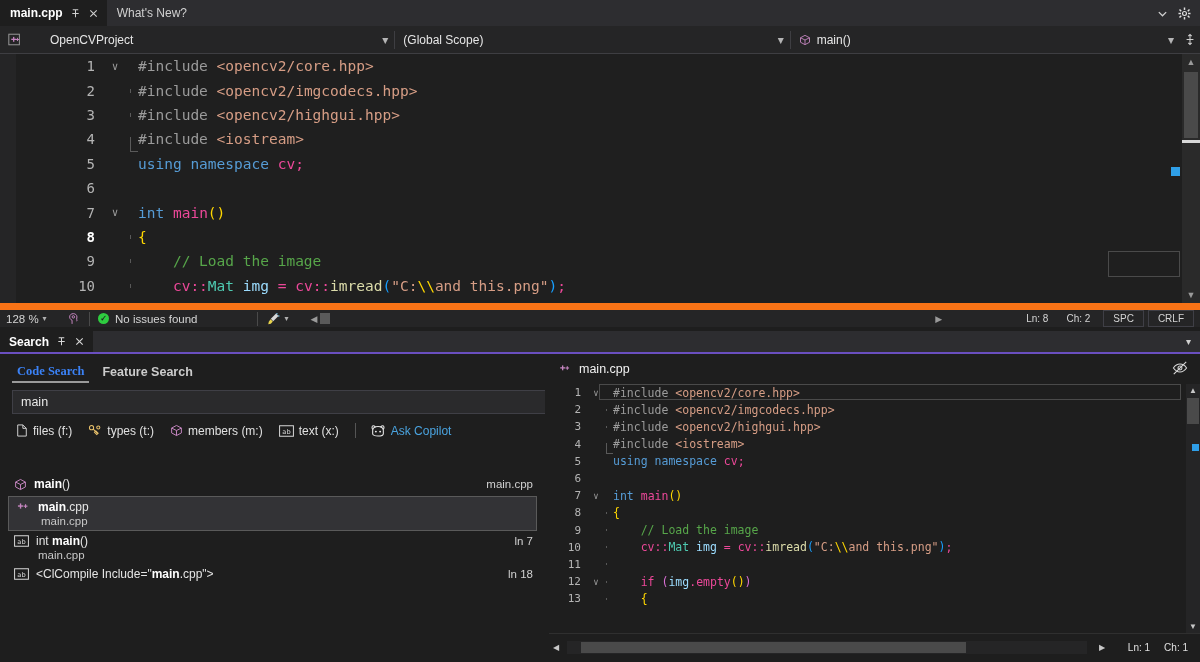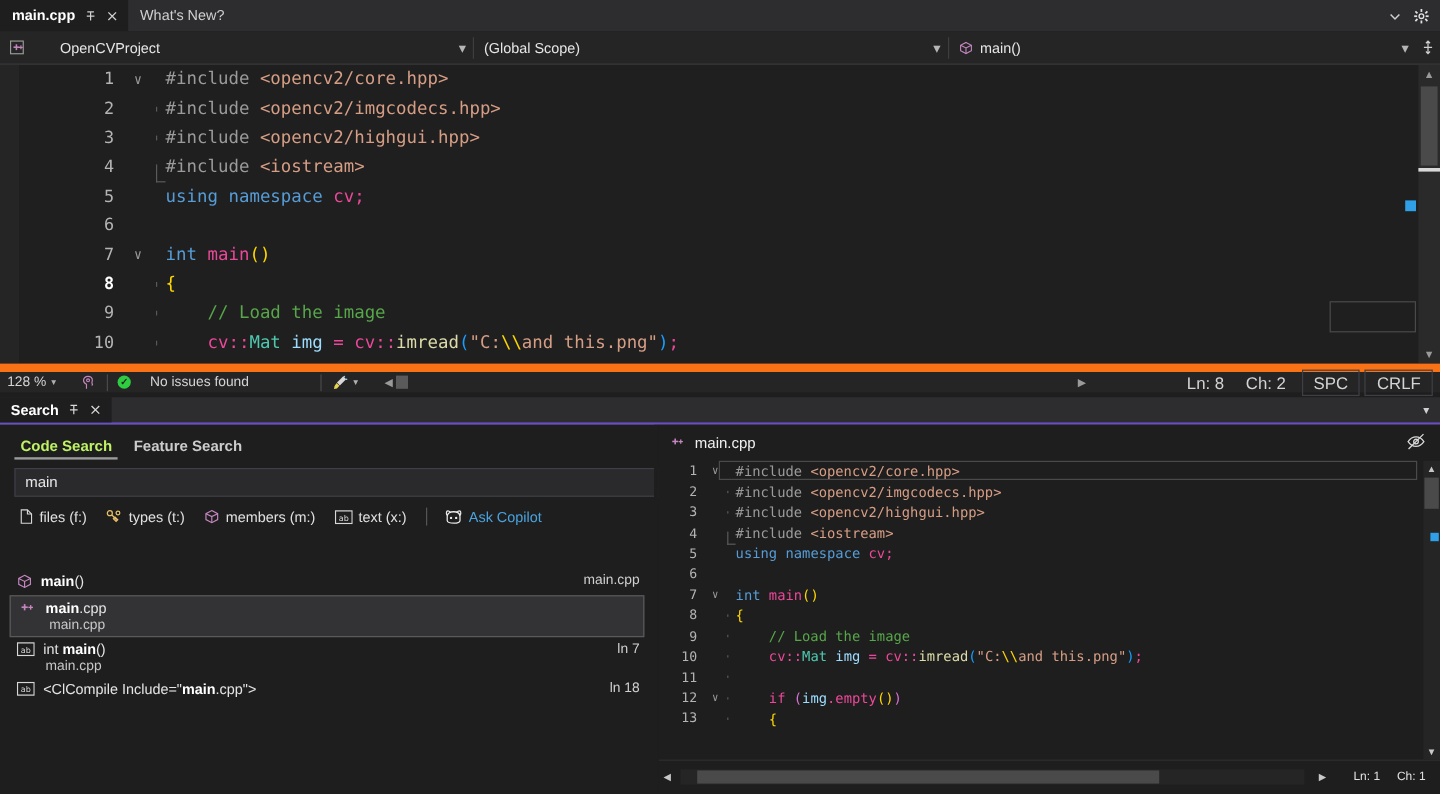--- a/index.html
+++ b/index.html
@@ -101,21 +101,21 @@
   }
   .zoombox{ display:flex; align-items:center; gap:4px; padding-left:6px; width:66px; }
   .zoom-caret{ color:#b0b0b0; font-size:8px; }
   .stat-sep{ width:1px; height:14px; background:#4a4a4a; margin:0 8px; }
   .dot-ok{
     width:11px; height:11px; border-radius:50%; background:#2ecc40;
     display:inline-flex; align-items:center; justify-content:center;
     color:#1f1f1f; font-size:8px; font-weight:bold;
   }
   .edstatus-right{ margin-left:auto; display:flex; align-items:center; gap:0; padding-right:6px; }
-  .sb-cell{ padding:2px 9px; font-size:14px; }
+  .sb-cell{ padding:2px 9px; font-size:10px; }
   .sb-cell.bx{ border:1px solid #3f3f46; margin-left:4px; }
 
   
   .searchwin{
     position:absolute; left:0; top:331px; width:1200px; height:331px; background:#1e1e1e;
   }
   .swtabs{
     height:23px; background:#2d2d30; display:flex; align-items:stretch;
     border-bottom:2px solid #6a4fc0;
   }
@@ -124,21 +124,21 @@
     background:#1e1e1e; font-size:12px; font-weight:bold; color:#ffffff;
   }
   .swtabs-right{ margin-left:auto; display:flex; align-items:center; padding-right:9px; }
 
   .swbody{ position:relative; height:306px; background:#1e1e1e; }
 
   .subtabs{ display:flex; align-items:flex-end; height:32px; padding-left:12px; gap:8px; }
   .subtab{
     font-size:12.5px; font-weight:bold; color:#cccccc; padding:3px 5px 7px 5px; position:relative;
   }
-  .subtab.active{ color:#bef264; }
+  .subtab.active{ color:#3b82f6;font-family:Liberation Serif, serif; }
   .subtab.active::after{
     content:""; position:absolute; left:0; right:0; bottom:3px; height:2px; background:#9a9a9a;
   }
 
   .searchrow{ padding:4px 12px 0 12px; }
   .searchbox{
     position:relative; height:24px; background:#2a2a2c; border:1px solid #3f3f46;
     display:flex; align-items:center; padding:0 6px 0 8px;
   }
   .searchbox .val{ font-size:12.5px; color:#e8e8e8; }
@@ -329,21 +329,21 @@
     <span class="icon" style="margin-left:2px;">
       <svg width="13" height="14" viewBox="0 0 16 16">
           <g fill="none" stroke="#c586c0" stroke-width="1.2">
         <path d="M5 14V9.5C3 8.8 2 7 2 5.5 2 3 4 1.4 6.5 1.4S11 3 11 5.5c0 1-.4 1.7-.4 2.6 0 .7.6 1 .6 1.6 0 .5-.5.7-1 .7"></path>
         <circle cx="6.6" cy="5.4" r="1.5"></circle>
           </g>
         </svg>
     </span>
     <div class="stat-sep"></div>
     <span class="dot-ok">✓</span>
-    <span style="margin-left:16px;">No issues found</span>
+    <span style="margin-left:6px;">No issues found</span>
     <div class="stat-sep" style="margin-left:60px;"></div>
     <span class="icon">
       <svg width="14" height="14" viewBox="0 0 16 16">
         <path d="M11.5 1.8l2.7 2.7-6 6-2.7-2.7z" fill="#d8d8d8"></path>
         <path d="M5.2 8.2l2.6 2.6-2.3 2.6-2.9.6.6-2.9z" fill="#e8d44d"></path>
         <circle cx="12.5" cy="2" r="0.8" fill="#7fd3f7"></circle>
           <circle cx="14.6" cy="4.6" r="0.8" fill="#7fd3f7"></circle>
       </svg>
     </span>
     <span style="margin-left:4px;color:#b0b0b0;font-size:8px;">▾</span>

